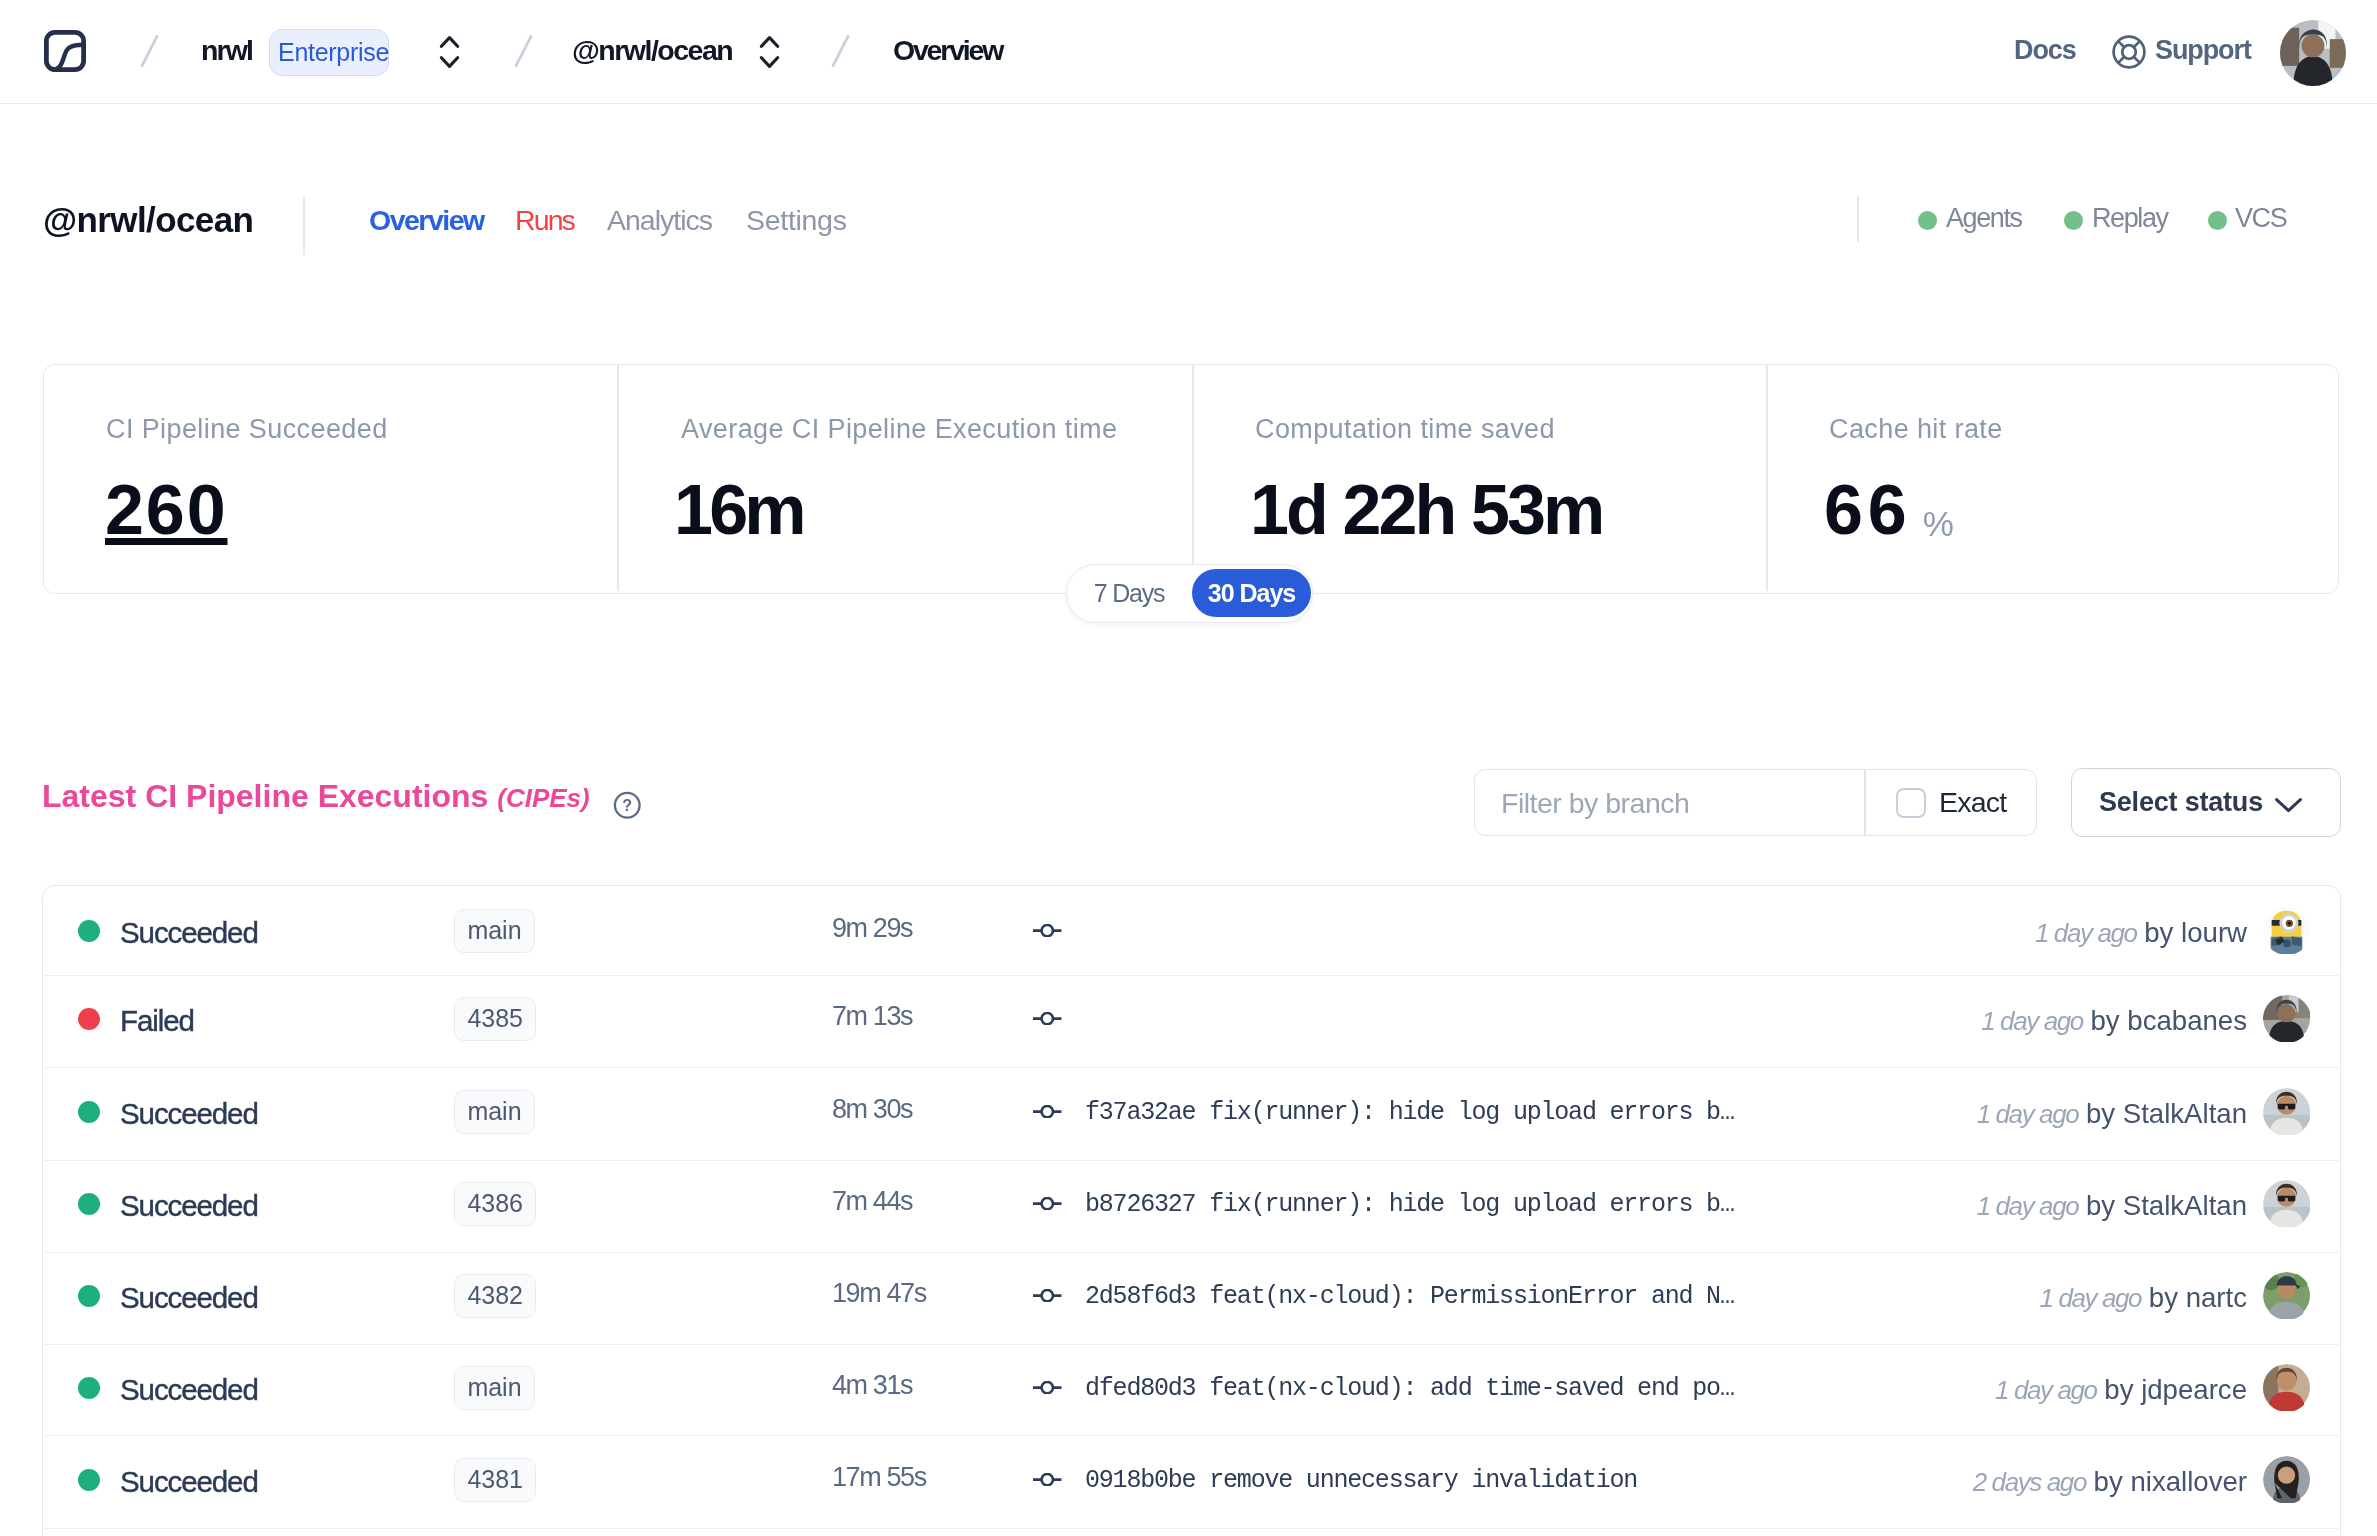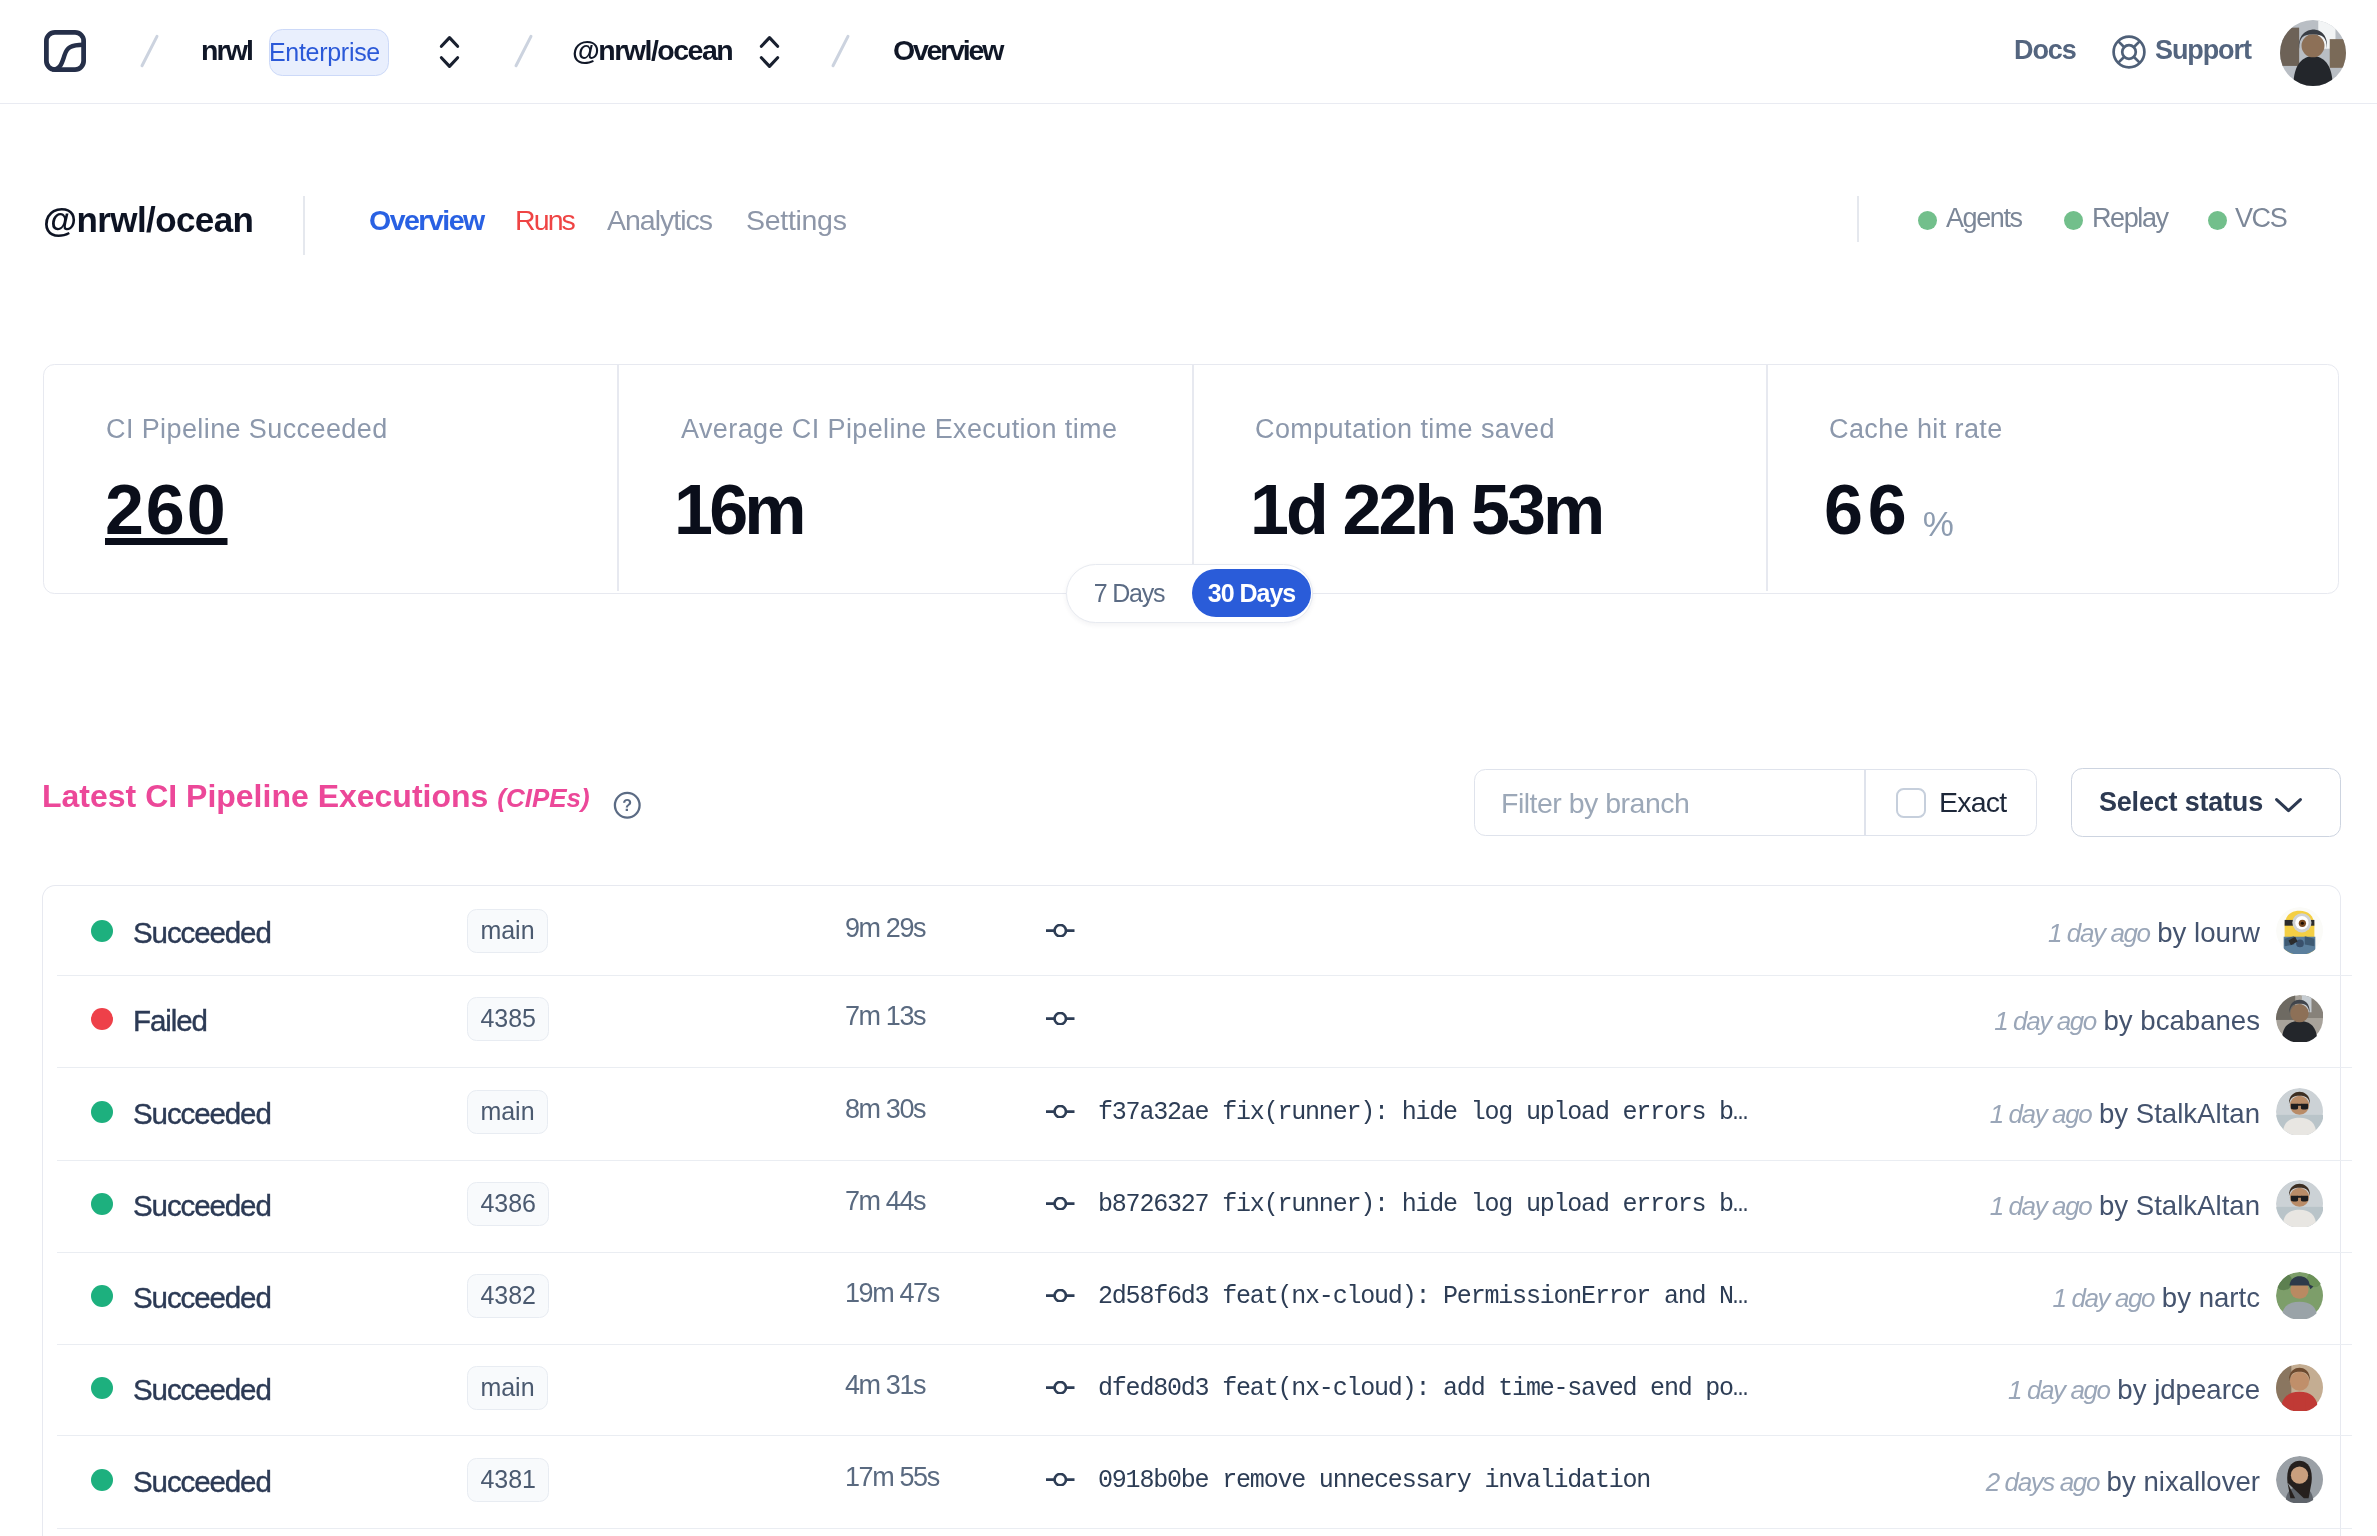--- a/index.html
+++ b/index.html
@@ -73,21 +73,21 @@
 <div id="page">
 
   <div id="hdr" class="abs"></div>
   <svg class="abs" style="left:44px;top:30px" width="42" height="42" viewBox="0 0 44 44" fill="none">
     <rect x="2.5" y="2.5" width="39" height="39" rx="9" stroke="#252f49" stroke-width="5"></rect>
     <path d="M 8.5 41.5 C 17.5 41.5 19 34 21.5 26.5 C 24 18.5 28 15.5 41.5 15.5" stroke="#252f49" stroke-width="4.6" fill="none"></path>
   </svg>
   <div class="abs slash" style="left:148px;top:33px"></div>
   <div class="abs crumb" style="left:201px;top:36px;letter-spacing:-1.9px;">nrwl</div>
   <div class="abs" id="badge"></div>
-    <div class="abs" style="left:269px;top:28.5px;width:120px;text-align:left;color:#2b59d8;font-size:25px;letter-spacing:-0.3px;line-height:47px;">Enterprise</div>
+    <div class="abs" style="left:269px;top:28.5px;width:120px;text-align:right;color:#2b59d8;font-size:25px;letter-spacing:-0.3px;line-height:47px;">Enterprise</div>
   <svg class="abs" style="left:437px;top:31px" width="25" height="42" viewBox="0 0 26 44" fill="none">
     <path d="M4.5 16 L13 7 L21.5 16" stroke="#19202f" stroke-width="3.3" stroke-linecap="round" stroke-linejoin="round"></path>
     <path d="M4.5 28 L13 37 L21.5 28" stroke="#19202f" stroke-width="3.3" stroke-linecap="round" stroke-linejoin="round"></path>
   </svg>
   <div class="abs slash" style="left:522px;top:33px"></div>
   <div class="abs crumb" style="left:572px;top:36px;">@nrwl/ocean</div>
   <svg class="abs" style="left:757px;top:31px" width="25" height="42" viewBox="0 0 26 44" fill="none">
     <path d="M4.5 16 L13 7 L21.5 16" stroke="#19202f" stroke-width="3.3" stroke-linecap="round" stroke-linejoin="round"></path>
     <path d="M4.5 28 L13 37 L21.5 28" stroke="#19202f" stroke-width="3.3" stroke-linecap="round" stroke-linejoin="round"></path>
   </svg>
@@ -161,21 +161,21 @@
   <div class="abs" id="fph">Filter by branch</div>
   <div class="abs" id="fcheck"></div>
   <div class="abs" id="fexact">Exact</div>
   <div class="abs" id="selbtn"></div>
   <div class="abs" id="seltxt">Select status</div>
   <svg class="abs" style="left:2273px;top:797px" width="31" height="17" viewBox="0 0 34 20" fill="none">
     <path d="M3 3 L17 16 L31 3" stroke="#2d3a52" stroke-width="3.6" stroke-linecap="round" stroke-linejoin="round"></path>
   </svg>
 
   <div class="abs" id="table"></div>
-  <div id="rows" class="abs" style="left:44px;top:888px;width:2295px;height:649px;overflow:hidden;margin-left:13px;">
+  <div id="rows" class="abs" style="left:44px;top:888px;width:2295px;height:649px;overflow:hidden;">
     <div class="row" style="top:0px;height:88px;">
       <div class="sdot"></div>
       <div class="stxt">Succeeded</div>
       <div class="pill">main</div>
       <div class="dur">9m 29s</div>
       <svg class="gicon" width="28.5" height="13.3" viewBox="0 0 30 14" fill="none" stroke="#2d3d55" stroke-width="2.8">
           <circle cx="15" cy="7" r="6"></circle>
           <path d="M0 7 L9 7 M21 7 L30 7"></path>
         </svg>
       <div class="meta"><span class="ago">1 day ago</span> by lourw</div>

